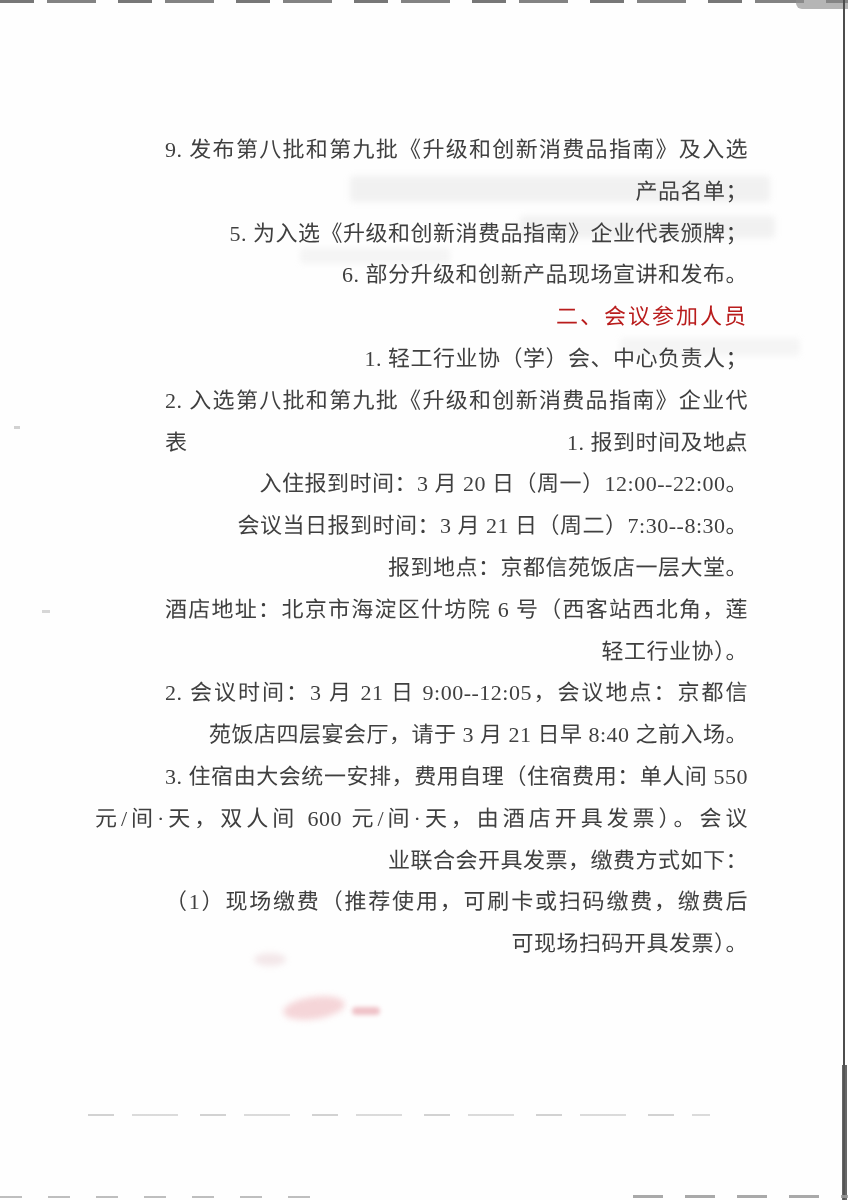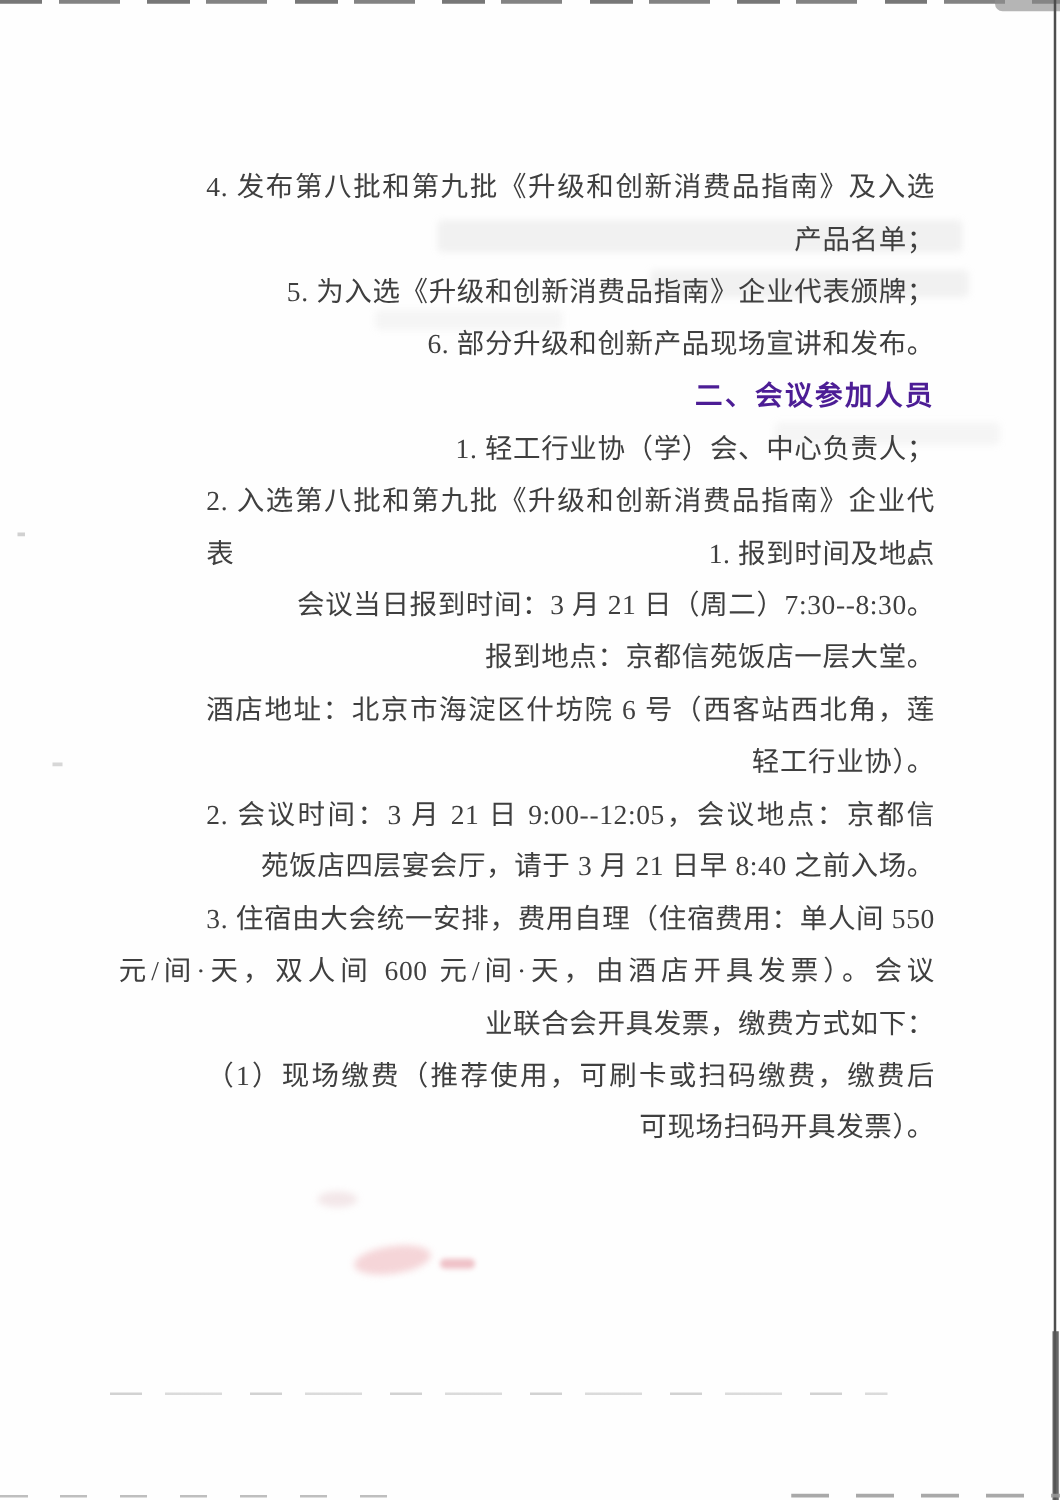--- a/index.html
+++ b/index.html
@@ -17,21 +17,21 @@
   .ln{
     height:41.8px;line-height:41.8px;
     letter-spacing:0.5px;white-space:nowrap;text-align:right;
   }
   .ind{padding-left:70px;}
   .fill{
     white-space:normal;
     text-align:justify;
     text-align-last:justify;
   }
-  .hd{font-weight:bold;color:#4c1d95;letter-spacing:2px;}
+  .hd{font-weight:normal;color:#b91c1c;letter-spacing:2px;}
   
   .art{position:absolute;pointer-events:none;}
   .top-dash{
     top:0;left:0;width:100%;height:3px;opacity:.75;
     background:repeating-linear-gradient(90deg,
       #4a4a4a 0 34px, transparent 34px 47px,
       #5a5a5a 47px 96px, transparent 96px 118px);
   }
   .top-right-blob{top:0;right:0;width:52px;height:9px;background:#8d8d8d;opacity:.65;border-bottom-left-radius:6px;}
   .right-line{top:0;right:3px;width:2px;height:100%;background:#4d4d4d;}
@@ -77,28 +77,29 @@
 <div class="art ghost g2"></div>
 <div class="art ghost g3"></div>
 <div class="art ghost g4"></div>
 <div class="art pink1"></div>
 <div class="art pink2"></div>
 <div class="art pink3"></div>
 <div class="art speck1"></div>
 <div class="art speck2"></div>
 
 <div class="doc">
-  <div class="ln ind fill">4. 发布第八批和第九批《升级和创新消费品指南》及入选</div>
+  <div class="ln ind fill">9. 发布第八批和第九批《升级和创新消费品指南》及入选</div>
   <div class="ln">产品名单；</div>
   <div class="ln ind">5. 为入选《升级和创新消费品指南》企业代表颁牌；</div>
   <div class="ln ind">6. 部分升级和创新产品现场宣讲和发布。</div>
   <div class="ln ind hd">二、会议参加人员</div>
   <div class="ln ind">1. 轻工行业协（学）会、中心负责人；</div>
   <div class="ln ind fill">2. 入选第八批和第九批《升级和创新消费品指南》企业代表。</div>
   <div class="ln ind">1. 报到时间及地点</div>
+  <div class="ln ind">入住报到时间：3 月 20 日（周一）12:00--22:00。</div>
   <div class="ln ind">会议当日报到时间：3 月 21 日（周二）7:30--8:30。</div>
   <div class="ln ind">报到地点：京都信苑饭店一层大堂。</div>
   <div class="ln ind fill">酒店地址：北京市海淀区什坊院 6 号（西客站西北角，莲</div>
   <div class="ln">轻工行业协）。</div>
   <div class="ln ind fill">2. 会议时间：3 月 21 日 9:00--12:05，会议地点：京都信</div>
   <div class="ln">苑饭店四层宴会厅，请于 3 月 21 日早 8:40 之前入场。</div>
   <div class="ln ind fill">3. 住宿由大会统一安排，费用自理（住宿费用：单人间 550</div>
   <div class="ln fill">元/间·天，双人间 600 元/间·天，由酒店开具发票）。会议</div>
   <div class="ln">业联合会开具发票，缴费方式如下：</div>
   <div class="ln ind fill">（1）现场缴费（推荐使用，可刷卡或扫码缴费，缴费后</div>

